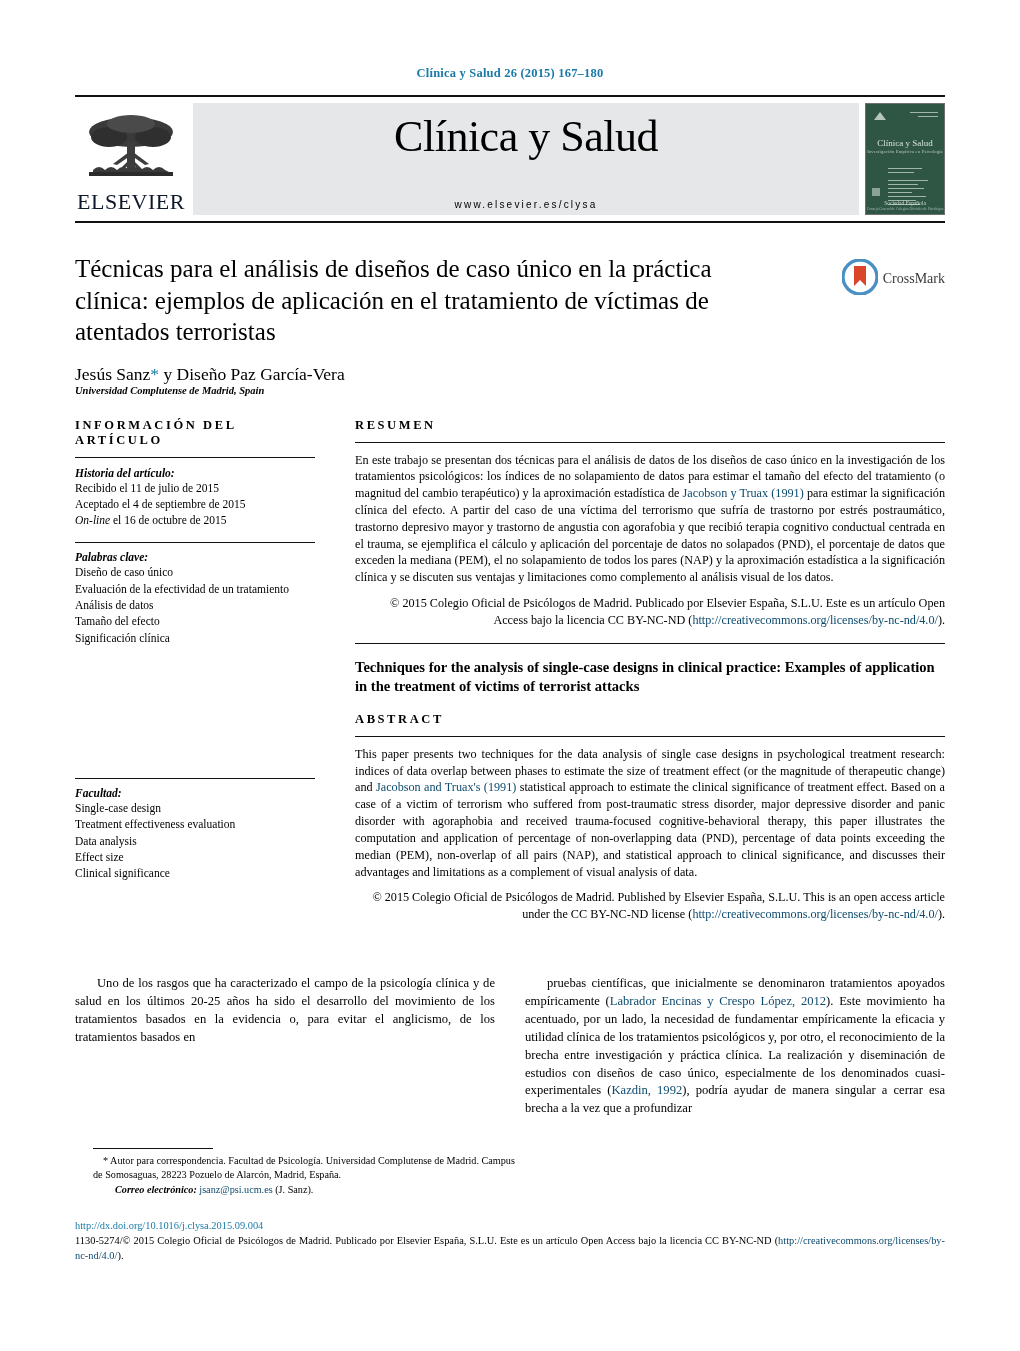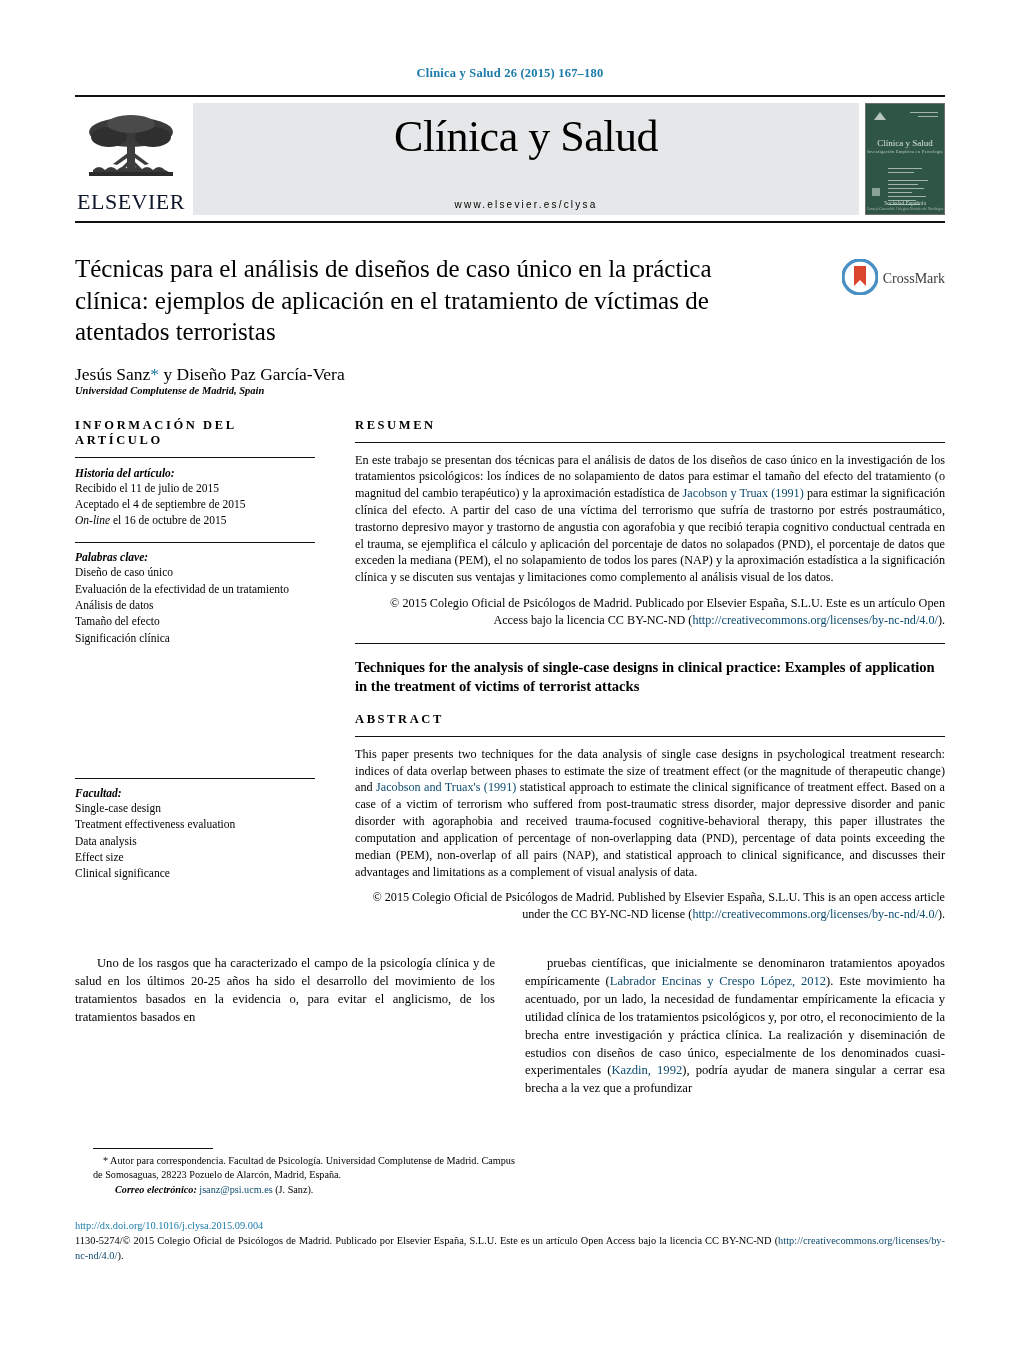--- a/index.html
+++ b/index.html
@@ -225,21 +225,21 @@
     line-height: 1.3;
     margin: 0 0 0 0;
   }
   .spacer-rule {
     border-top: 1.6px solid #111;
     margin: 14px 0 14px 0;
   }
 
   
   .body-cols {
-    margin: 20px 75px 0 75px;
+    margin: 40px 75px 0 75px;
     display: flex;
     gap: 30px;
     justify-content: space-between;
   }
   .bcol {
     flex: 1 1 0;
     font-size: 12.6px;
     line-height: 1.42;
     text-align: justify;
   }

